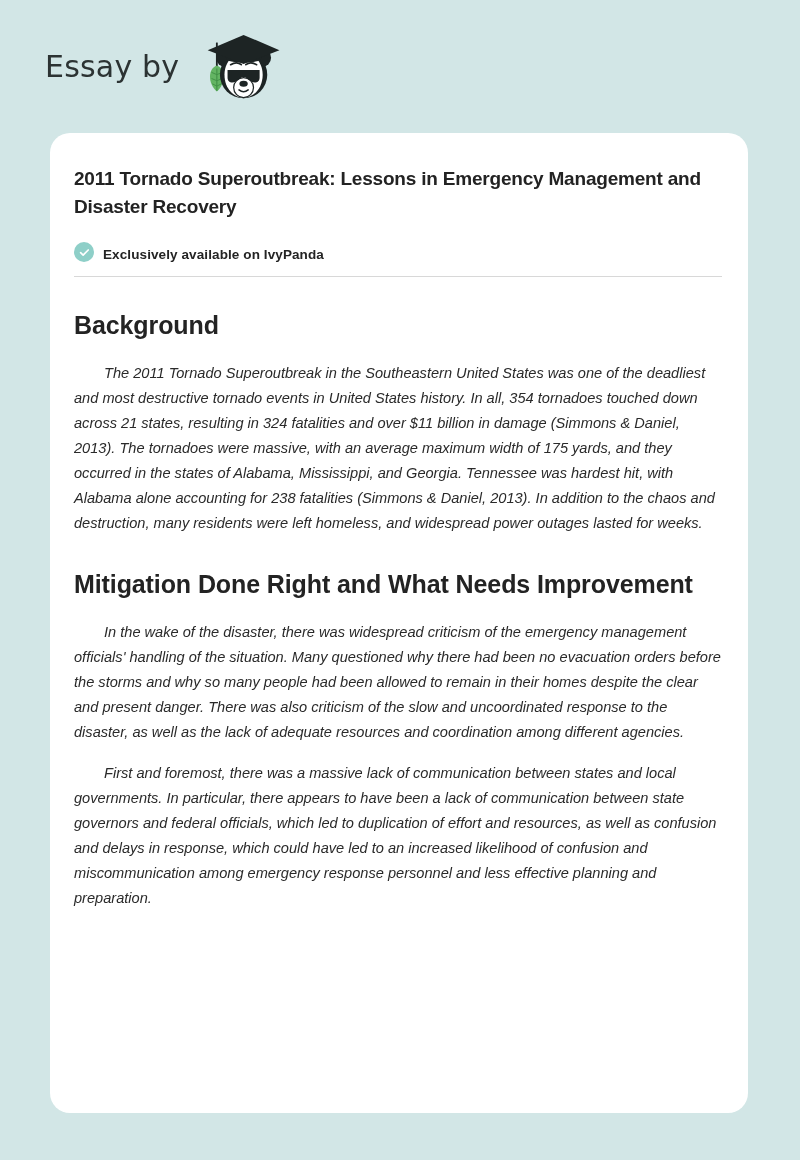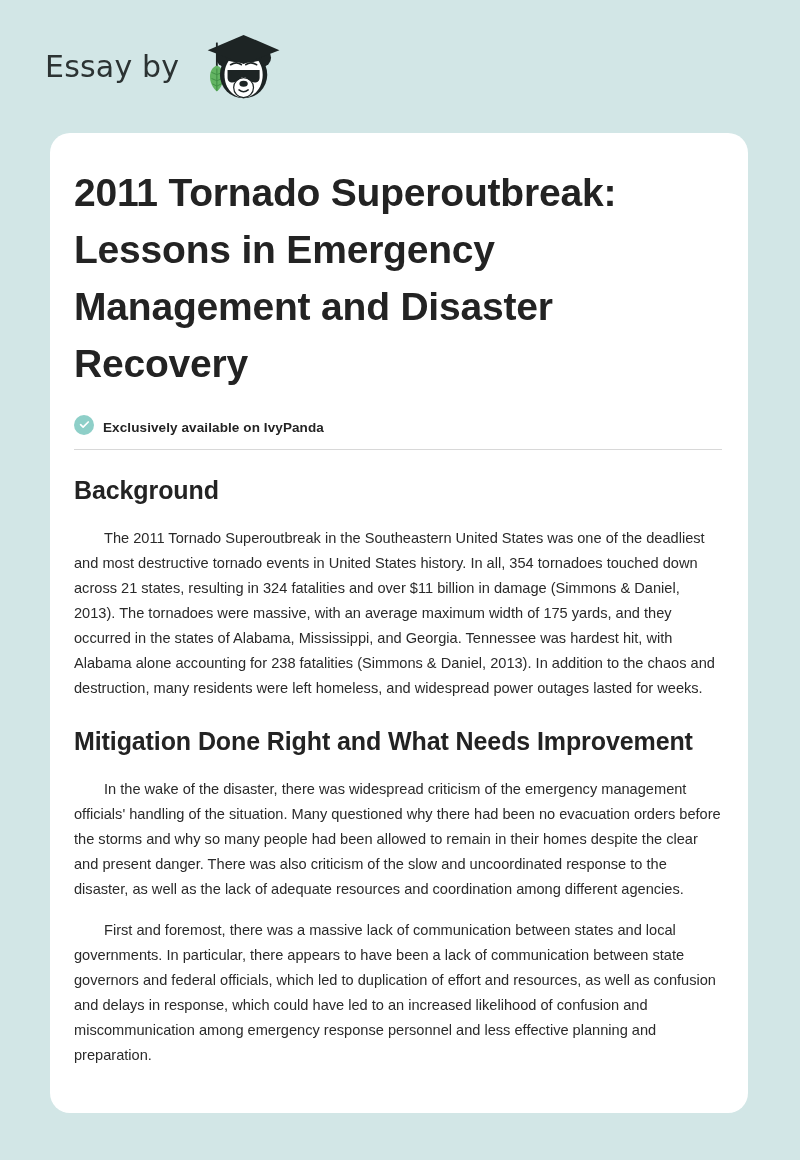--- a/index.html
+++ b/index.html
@@ -66,21 +66,21 @@
     height: 980px;
     background: #ffffff;
     border-radius: 20px;
     box-sizing: border-box;
     padding: 32px 26px 0 24px;
     overflow: hidden;
   }
 
   .essay-title {
     font-family: "Liberation Sans Narrow", "Liberation Sans", sans-serif;
-    font-size: 39px;
+    font-size: 19px;
     font-weight: bold;
     color: #232323;
     line-height: 1.46;
     margin: 0 0 0 0;
     letter-spacing: -0.2px;
     max-width: 650px;
   }
 
   .exclusive-row {
     display: flex;
@@ -113,34 +113,35 @@
     margin: 14px 2px 0 0;
     width: 648px;
   }
 
   .section-heading {
     font-family: "Liberation Sans Narrow", "Liberation Sans", sans-serif;
     font-size: 25px;
     font-weight: bold;
     color: #232323;
     line-height: 1.6;
-    margin: 20px 0 0 0;
+    margin: 28px 0 0 0;
     letter-spacing: -0.1px;
     max-width: 630px;
   }
 
   .body-paragraph {
     font-family: "Liberation Sans Narrow", "Liberation Sans", sans-serif;
     font-size: 14.6px;
     color: #2a2a2a;
     line-height: 25px;
     margin: 16px 0 0 0;
     text-indent: 30px;
     width: 648px;
     text-align: left;
+    font-style: italic;
   }
 </style>
 </head>
 <body>
 
 <div class="page-header">
   <div class="brand-lockup">
     <span class="essay-by">Essay by</span>
 
     <span>

